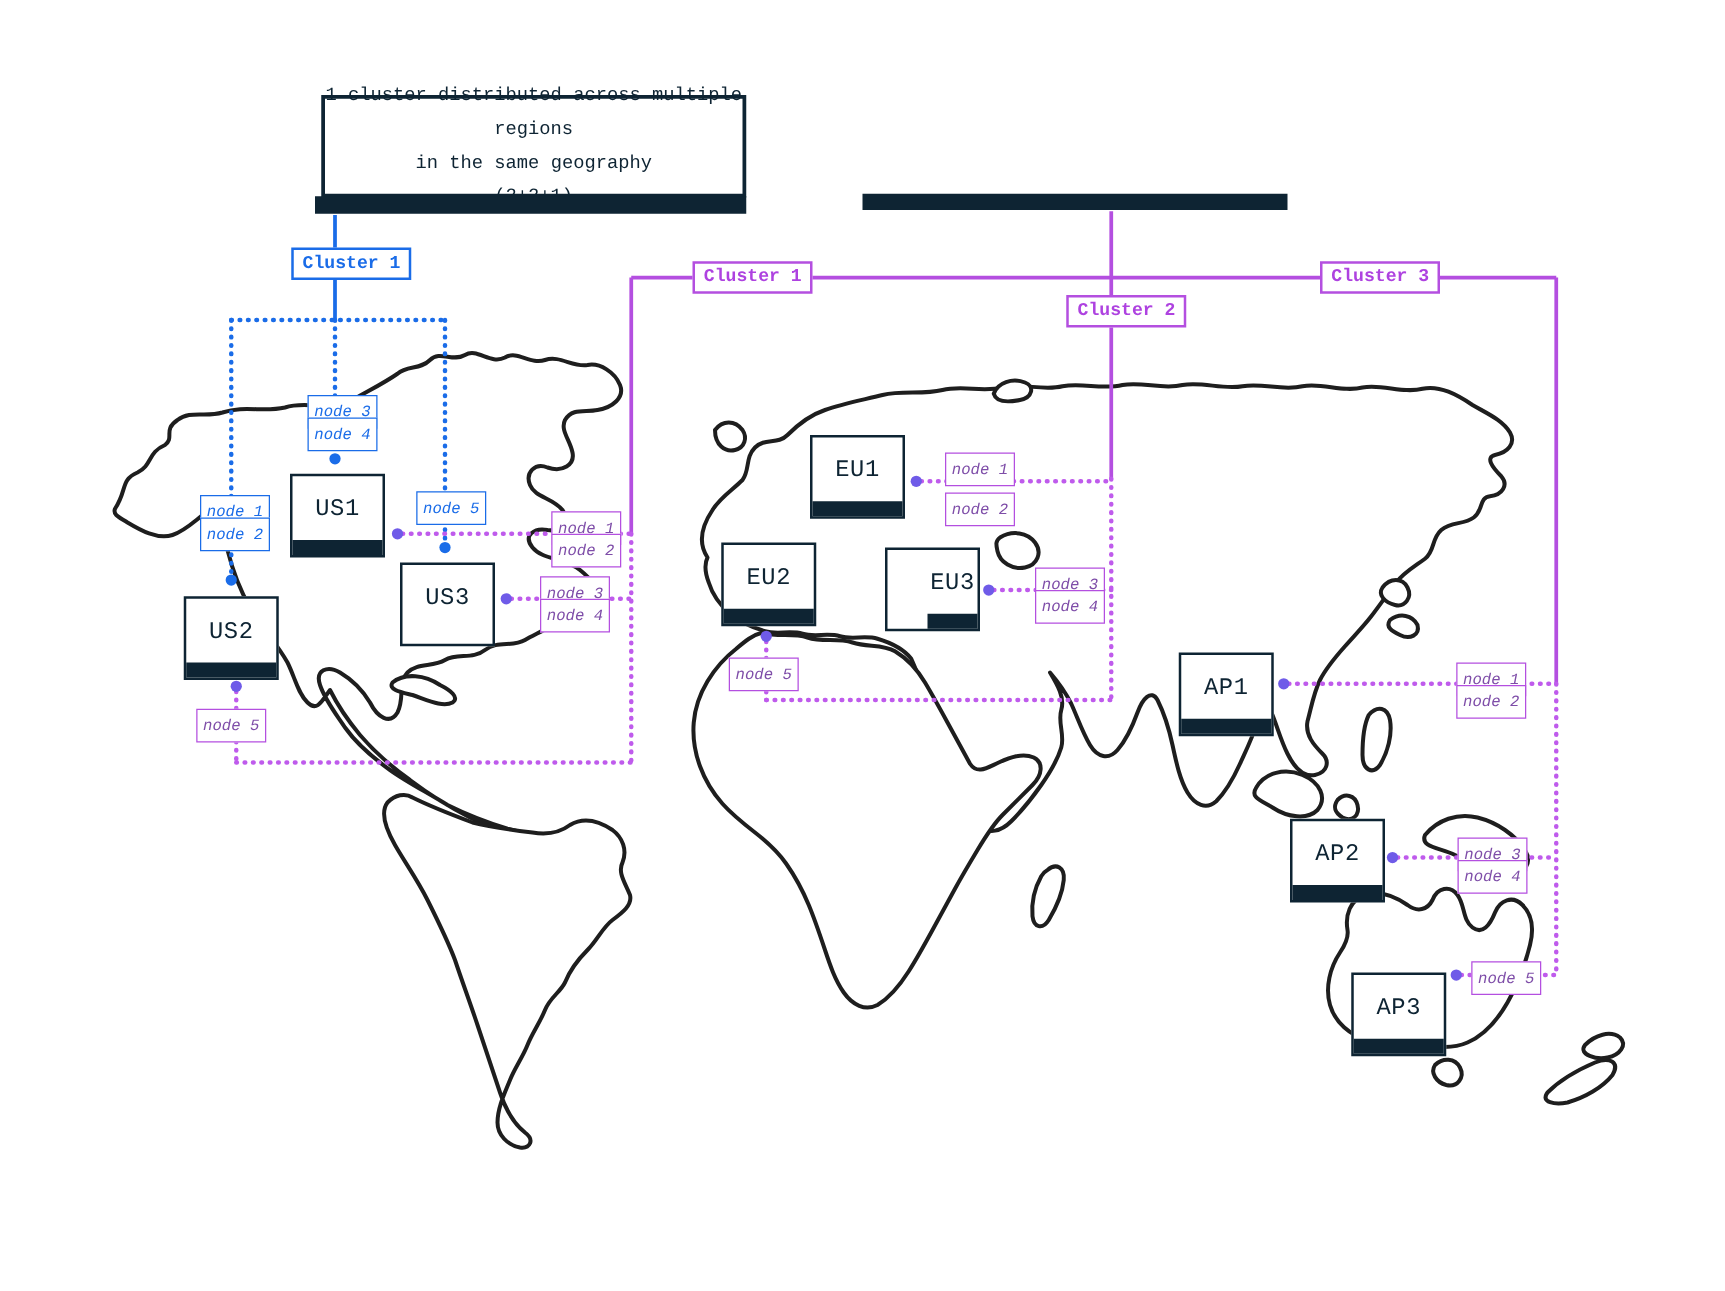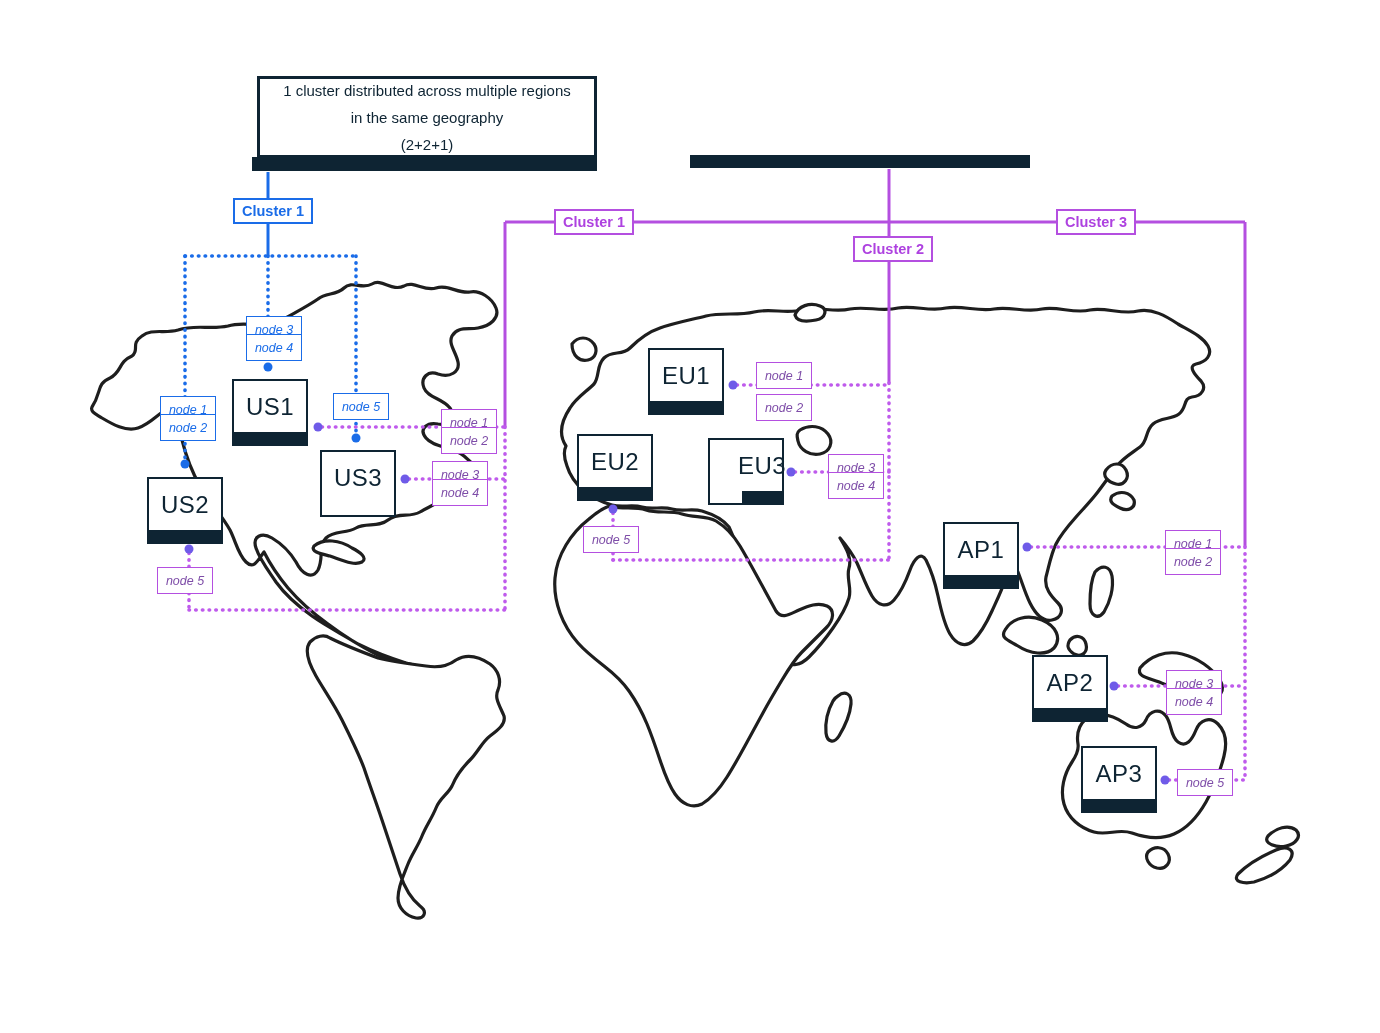--- a/index.html
+++ b/index.html
@@ -1,37 +1,37 @@
 <!DOCTYPE html>
 <html><head>
 <meta charset="utf-8">
 <style>
   html,body{margin:0;padding:0;background:#ffffff;}
   .canvas{
     position:relative;width:1380px;height:1033px;background:#ffffff;overflow:hidden;
-    font-family:Liberation Sans, sans-serif;
+    font-family:Liberation Mono, monospace;
   }
   .canvas svg{position:absolute;left:0;top:0;}
 
   
   .title-box{
     position:absolute;box-sizing:border-box;background:#fff;border:3px solid #0e2433;
     display:flex;flex-direction:column;align-items:center;justify-content:center;
     font-size:15px;color:#0e2433;z-index:4;text-align:center;
   }
   .title-box span{line-height:27px;display:block;}
   .title-bar{position:absolute;background:#0e2433;z-index:4;}
 
   
   .region{
     position:absolute;width:76px;height:67px;box-sizing:border-box;background:#fff;
     border:2.5px solid #0e2433;display:flex;flex-direction:column;z-index:3;
   }
   .region-label{flex:1;display:flex;align-items:center;justify-content:center;
-    font-size:24px;color:#0e2433;letter-spacing:.5px;}
+    font-size:19px;color:#0e2433;letter-spacing:.5px;}
   .region-bar{height:12px;background:#0e2433;}
 
   
   .cluster{
     position:absolute;height:26px;box-sizing:border-box;background:#fff;border:2px solid;
     display:flex;align-items:center;justify-content:center;font-weight:bold;
     font-size:14.5px;padding:0 7px;z-index:4;white-space:nowrap;
   }
   .cluster.blue{border-color:#1a6ce8;color:#1a6ce8;}
   .cluster.purple{border-color:#b44fe0;color:#ae42e0;}
@@ -186,21 +186,21 @@
     <div class="region-bar"></div>
   </div>
   <div class="region" style="left:943px;top:522px;">
     <div class="region-label">AP1</div>
     <div class="region-bar"></div>
   </div>
   <div class="region" style="left:1032px;top:655px;text-align:right;">
     <div class="region-label">AP2</div>
     <div class="region-bar"></div>
   </div>
-  <div class="region" style="left:1081px;top:746px;">
+  <div class="region" style="left:1081px;top:778px;">
     <div class="region-label">AP3</div>
     <div class="region-bar"></div>
   </div>
 
   <div class="node blue" style="left:160px;top:396px;">node 1</div>
   <div class="node blue" style="left:160px;top:414px;">node 2</div>
   <div class="node blue" style="left:246px;top:316px;">node 3</div>
   <div class="node blue" style="left:246px;top:334px;">node 4</div>
   <div class="node blue" style="left:333px;top:393px;">node 5</div>
 

